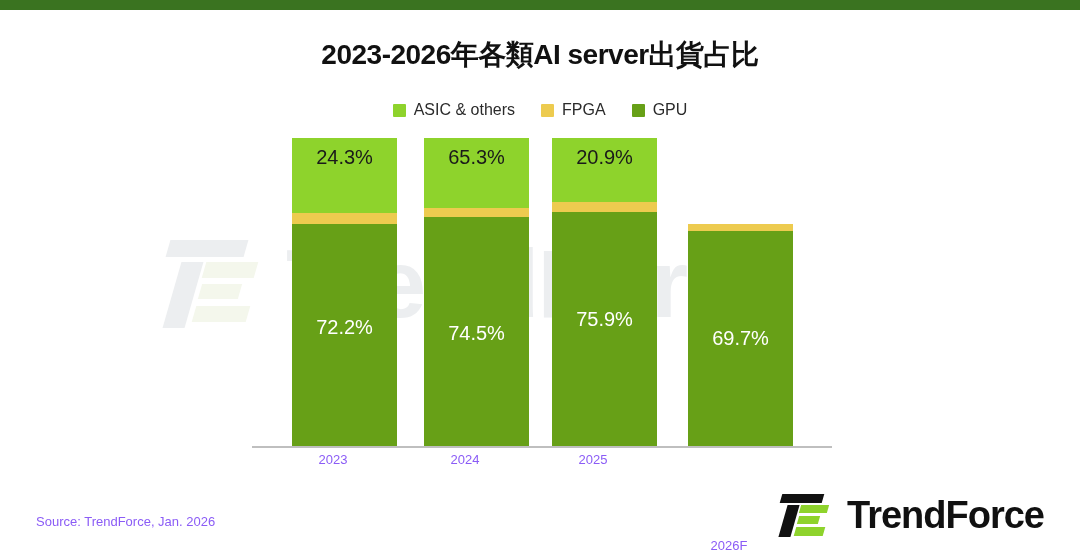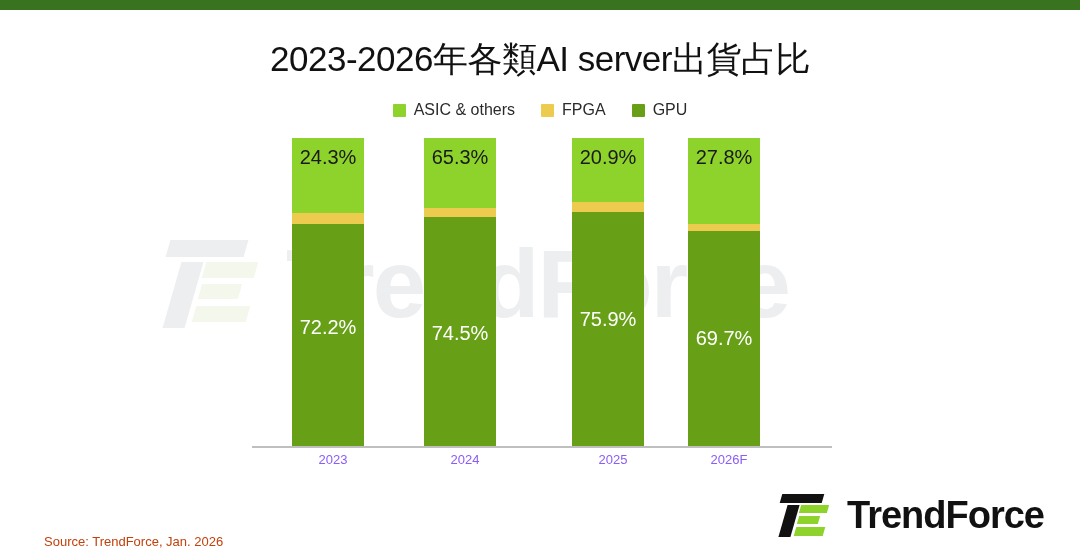--- a/index.html
+++ b/index.html
@@ -29,22 +29,22 @@
     height: 10px;
     background: #3a7320;
   }
 
   
   #title {
     position: absolute;
     left: 0; top: 36px;
     width: 1080px;
     text-align: center;
-    font-size: 35px;
-    font-weight: normal;
+    font-size: 28px;
+    font-weight: bold;
     color: #111111;
     letter-spacing: -0.5px;
     white-space: nowrap;
   }
 
   
   #legend {
     position: absolute;
     left: 0; top: 101px;
     width: 1080px;
@@ -125,21 +125,21 @@
   }
   .bar-col {
     position: relative;
     width: 82px;
     display: flex;
     flex-direction: column;
     justify-content: flex-end;
   }
   .seg {
     position: relative;
-    width: 72px;
+    width: 105px;
     display: flex;
     align-items: center;
     justify-content: center;
   }
   .seg-asic { background: #8ed32c; }
   .seg-fpga { background: #edcb4f; }
   .seg-gpu  { background: #67a017; }
 
   .seg-label {
     position: absolute;
@@ -158,24 +158,23 @@
     width: 82px;
     text-align: center;
     font-size: 13px;
     color: #8b5cf6;
   }
 
   
   #source {
     position: absolute;
     left: 36px;
-    top: 534px;
+    top: 514px;
     font-size: 13px;
-    color: #c2410c;
-    margin-left: 8px;
+    color: #8b5cf6;
   }
 
   
   #logo {
     position: absolute;
     right: 36px;
     top: 492px;
     height: 46px;
     display: flex;
     align-items: center;
@@ -259,40 +258,37 @@
         <div class="seg seg-fpga" style="height:8.3px">
           <span class="seg-label label-fpga" style="top:23px">2.7%</span>
         </div>
         <div class="seg seg-gpu" style="height:229.5px">
           <span class="seg-label label-gpu" style="top:105px">74.5%</span>
         </div>
       </div>
       <div class="x-label">2024</div>
     </div>
 
-    <div class="bar-group" style="left:320px">
+    <div class="bar-group" style="left:300px">
       <div class="bar-col">
         <div class="seg seg-asic" style="height:64.4px">
           <span class="seg-label label-asic">20.9%</span>
         </div>
         <div class="seg seg-fpga" style="height:9.9px">
           <span class="seg-label label-fpga" style="top:24px">3.2%</span>
         </div>
         <div class="seg seg-gpu" style="height:233.8px">
           <span class="seg-label label-gpu" style="top:96px">75.9%</span>
         </div>
       </div>
       <div class="x-label">2025</div>
     </div>
 
     <div class="bar-group" style="left:436px">
       <div class="bar-col">
-        <div class="seg seg-asic" style="height:85.6px">
-          <span class="seg-label label-asic">27.8%</span>
-        </div>
         <div class="seg seg-fpga" style="height:7.7px">
           <span class="seg-label label-fpga" style="top:24px">2.5%</span>
         </div>
         <div class="seg seg-gpu" style="height:214.7px">
           <span class="seg-label label-gpu" style="top:96px">69.7%</span>
         </div>
       </div>
       <div class="x-label">2026F</div>
     </div>
 

